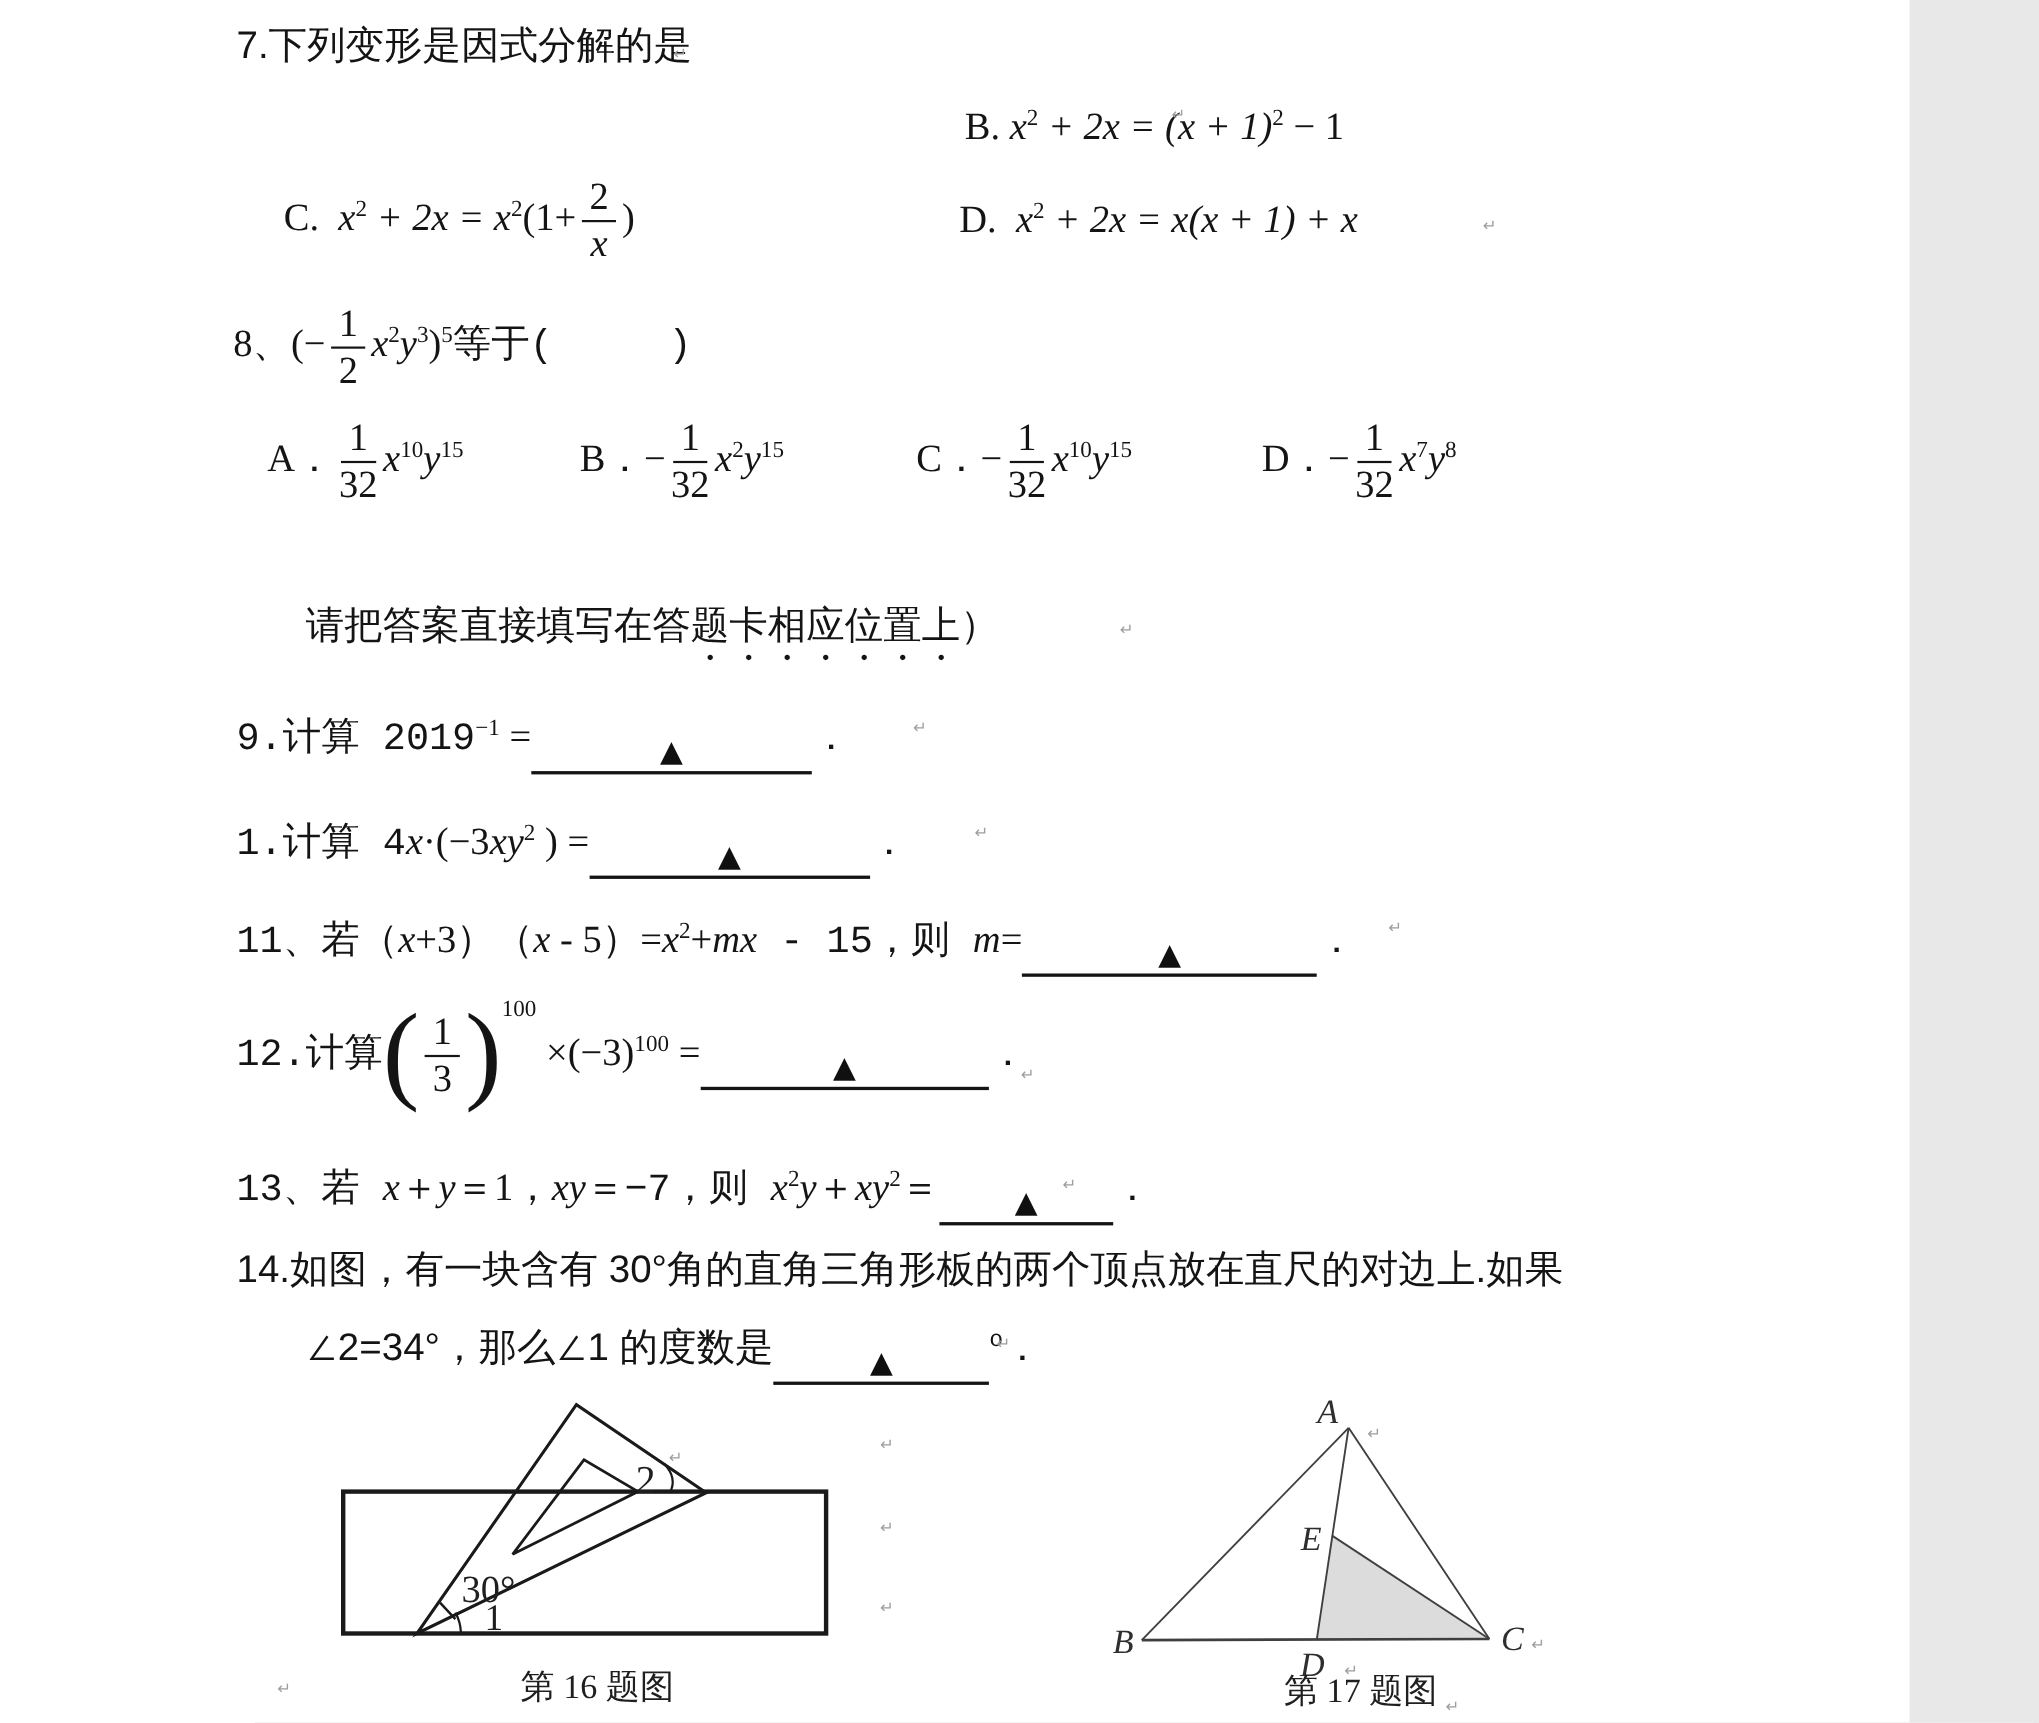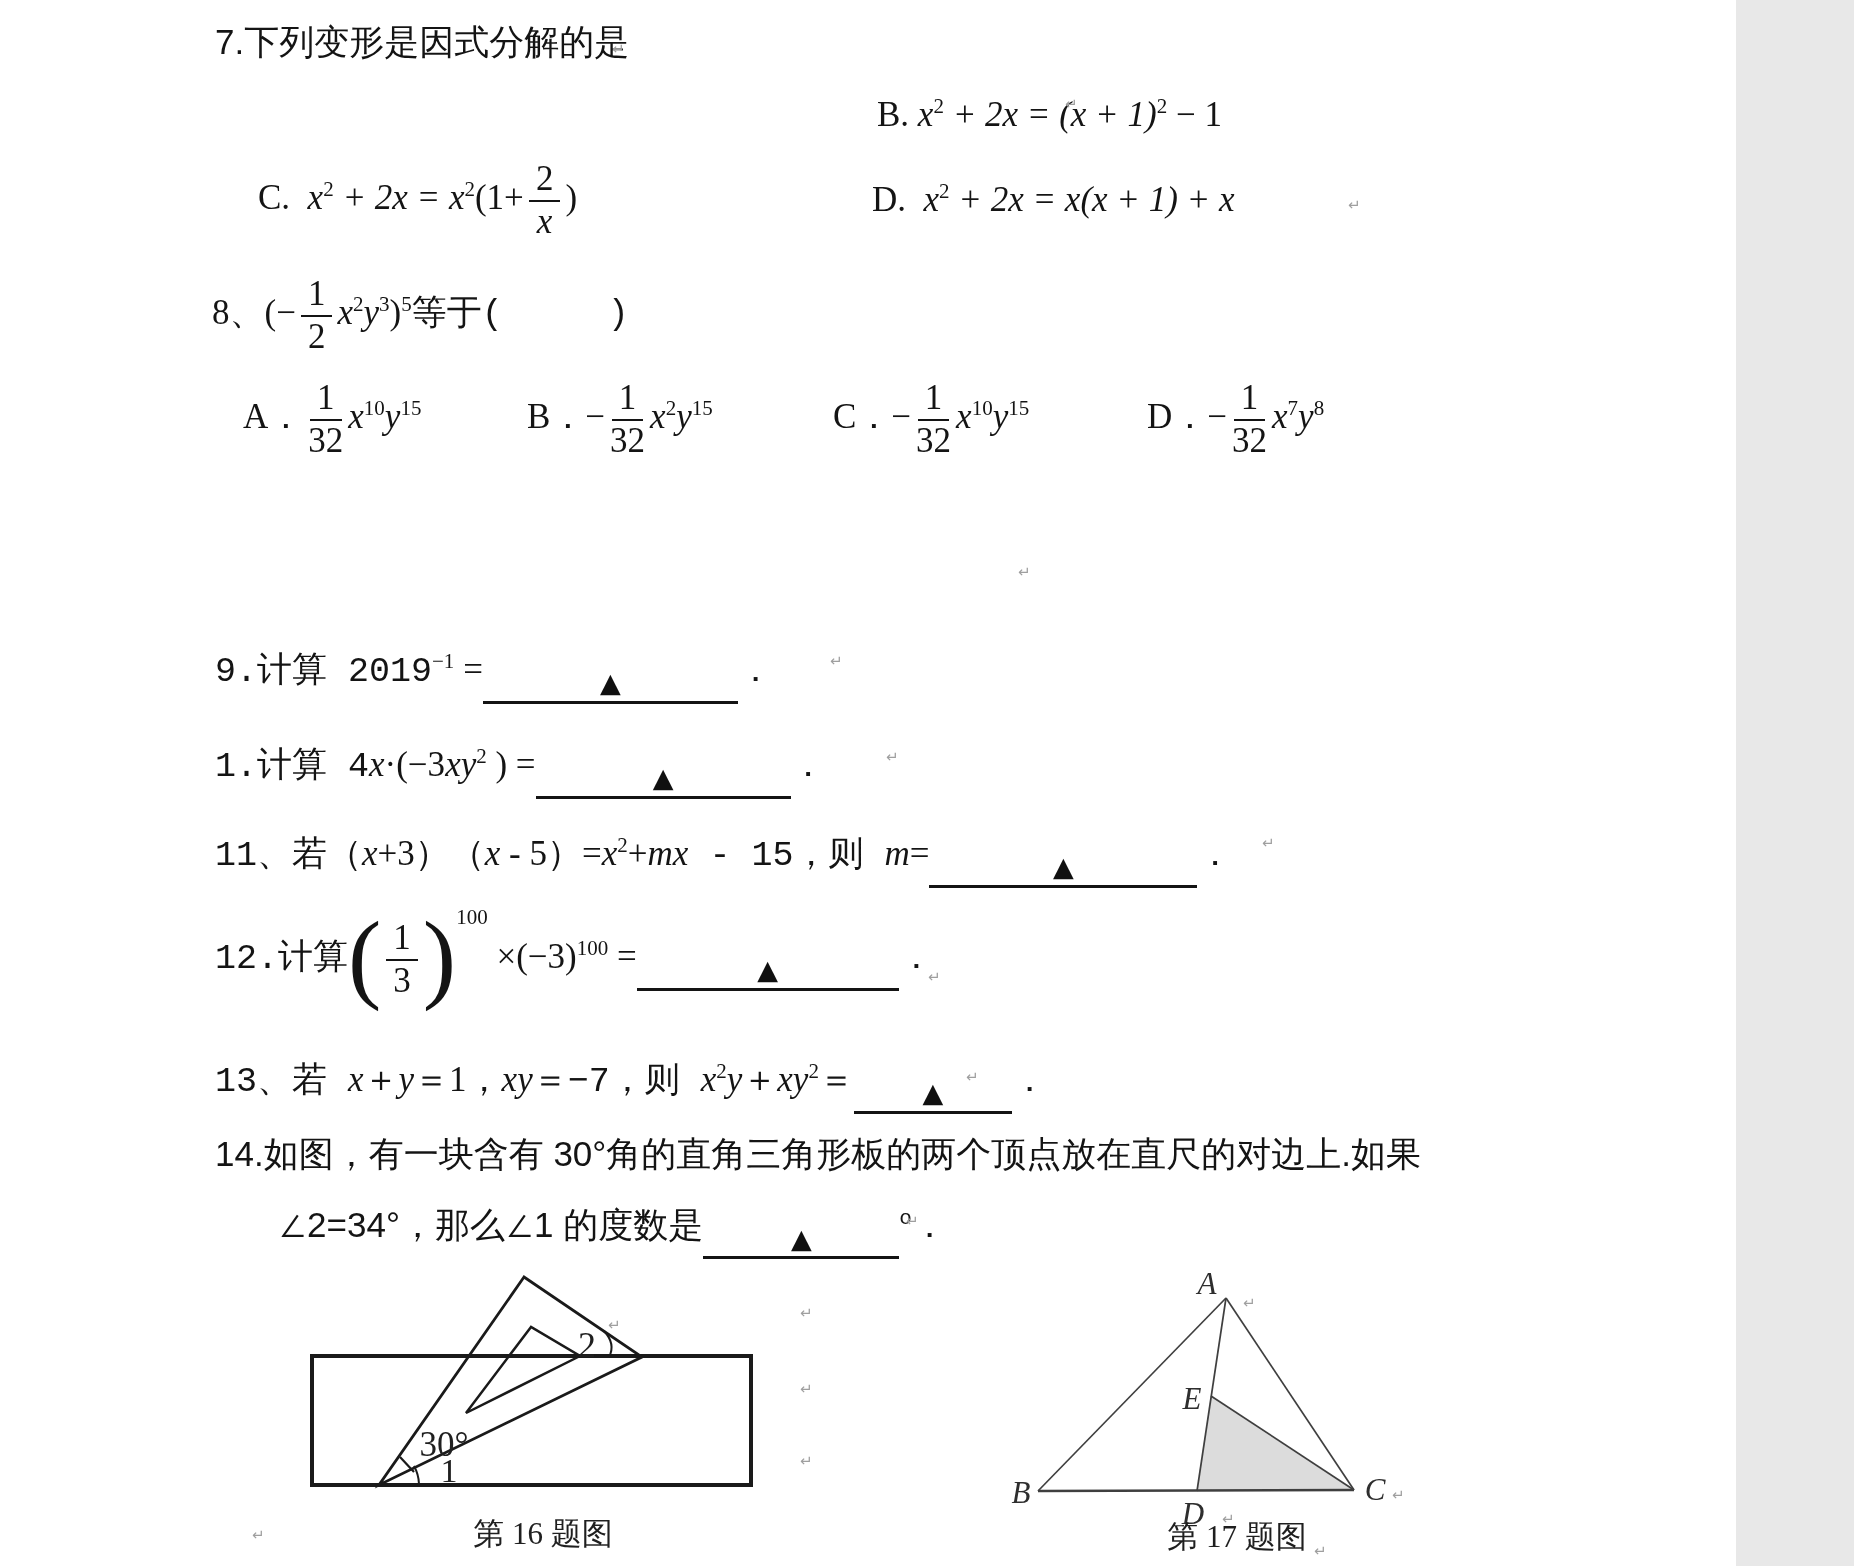--- a/index.html
+++ b/index.html
@@ -78,20 +78,23 @@
         <span class="fd">32</span>
       </span><span class="it">x</span><sup>10</sup><span class="it">y</span><sup>15</sup>
   </div>
   <div class="line" style="left:1147px;top:380px">
     <span>D．</span><span>−</span><span class="frac">
         <span class="fn">1</span>
         <span class="fd">32</span>
       </span><span class="it">x</span><sup>7</sup><span class="it">y</span><sup>8</sup>
   </div>
 
+  <div class="line hei" style="left:278px;top:546px">
+    <span>请把答案直接填写在答</span><span class="dots">题卡相应位置上</span><span>）</span>
+  </div>
 
   <div class="line" style="left:215px;top:647px">
     <span class="song">9.计算 2019</span><sup>−1</sup><span> =</span><span class="blank" style="width:255px"><span class="tri">▲</span></span><span>．</span>
   </div>
 
   <div class="line" style="left:215px;top:742px">
     <span class="song">1.计算 4</span><span class="it">x</span><span>·(−3</span><span class="it">xy</span><sup>2</sup><span> ) =</span><span class="blank" style="width:255px"><span class="tri">▲</span></span><span>．</span>
   </div>
 
   <div class="line" style="left:215px;top:831px">

